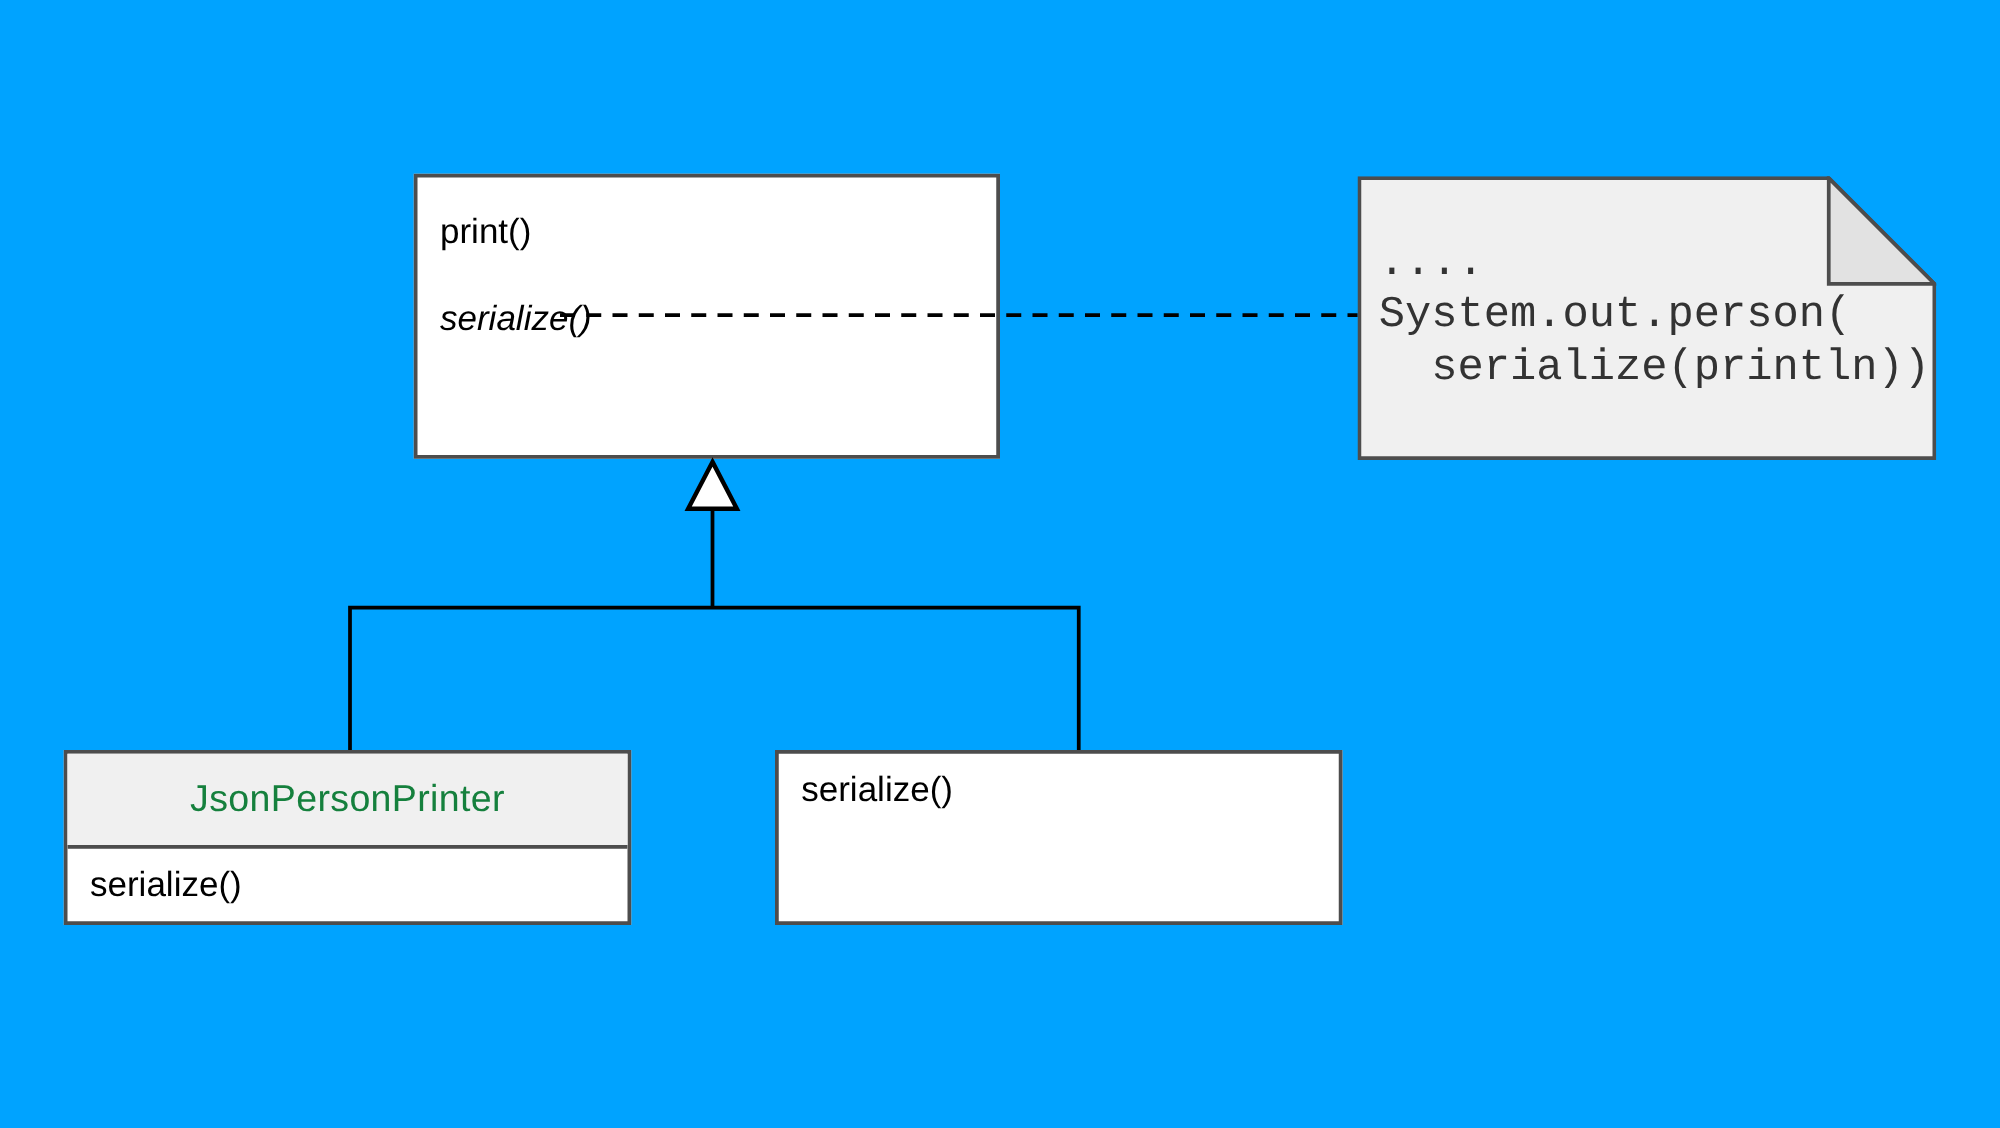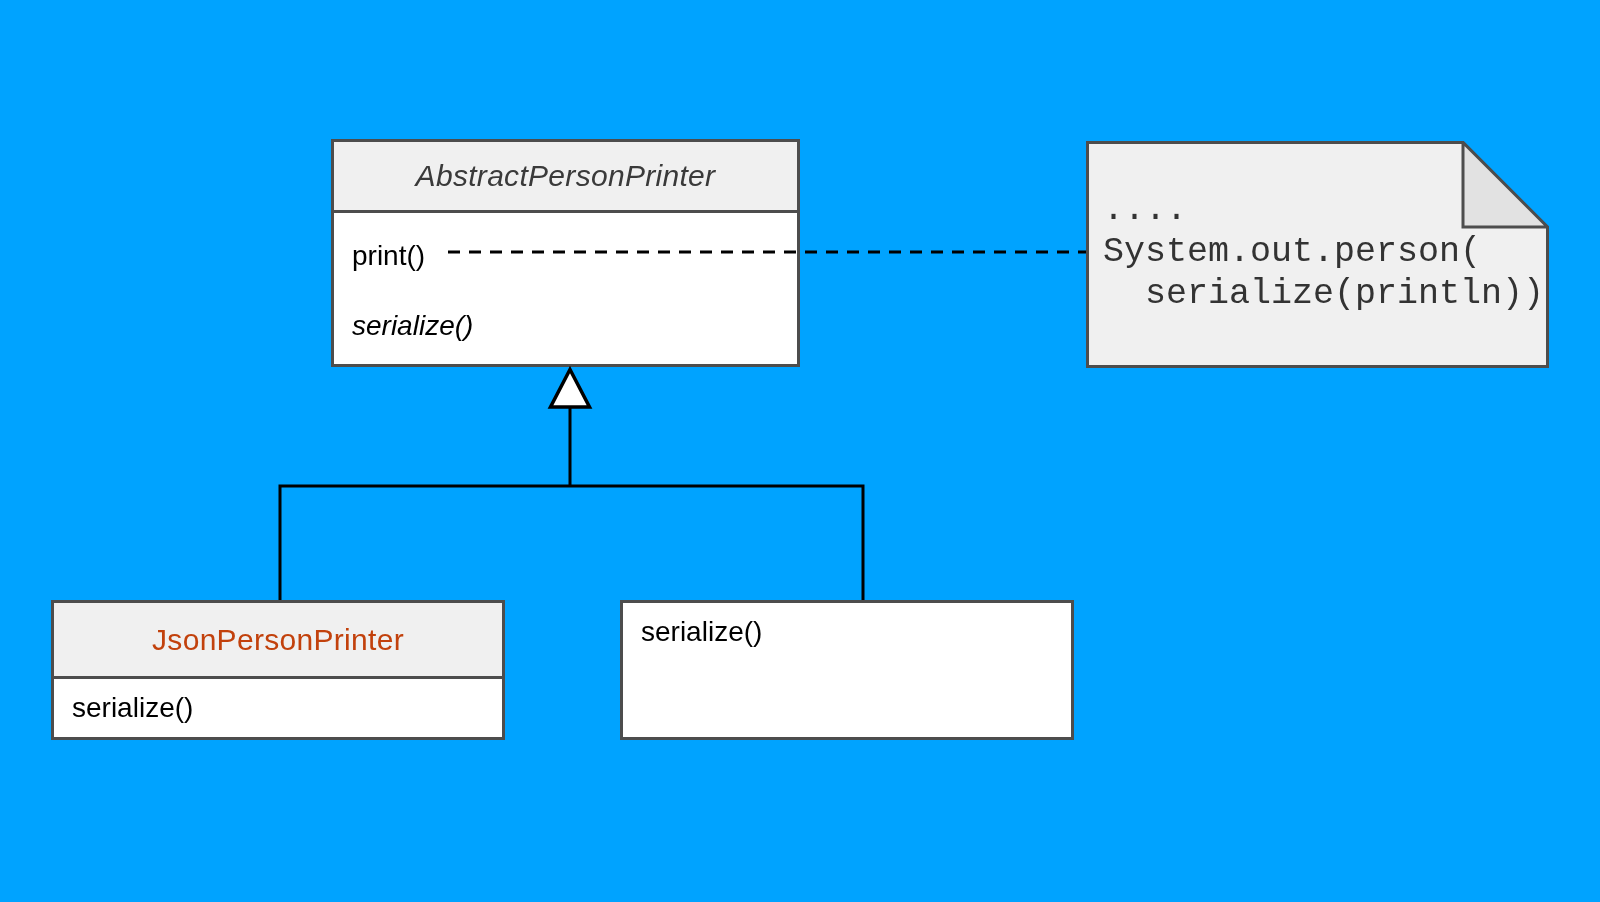--- a/index.html
+++ b/index.html
@@ -33,21 +33,21 @@
     background:var(--header-fill);
     border-bottom:3px solid var(--box-border);
     box-sizing:border-box;
     display:flex;align-items:center;justify-content:center;
   }
   .uml-title{
     font-size:30px;color:var(--title-text);
     letter-spacing:0.3px;
   }
   .uml-title.abstract{font-style:italic;color:var(--title-text);}
-  .uml-title.concrete{color:#c2410c;}
+  .uml-title.concrete{color:#15803d;}
   .uml-body{box-sizing:border-box;}
   .uml-method{
     display:flex;align-items:center;
     padding-left:18px;
     font-size:28px;color:var(--method-text);
   }
   .uml-method.abstract{font-style:italic;}
   
   #class-abstract{left:331px;top:139px;width:469px;height:228px;}
   #class-abstract .uml-header{height:71px;}
@@ -75,23 +75,20 @@
     position:absolute;left:0;top:0;width:1600px;height:902px;
     pointer-events:none;z-index:5;
   }
 </style>
 </head>
 <body>
 
 <div class="canvas">
 
   <div class="uml-class" id="class-abstract">
-    <div class="uml-header">
-      <span class="uml-title abstract">AbstractPersonPrinter</span>
-    </div>
     <div class="uml-body">
       <div class="uml-method">print()</div>
       <div class="uml-method abstract">serialize()</div>
     </div>
   </div>
 
   <div class="uml-note">
     <svg width="463" height="227" viewBox="0 0 463 227">
       <polygon points="1.5,1.5 377,1.5 461.5,86 461.5,225.5 1.5,225.5" style="fill:var(--note-fill);stroke:var(--box-border);stroke-width:3;stroke-linejoin:miter"></polygon>
       <polygon points="377,1.5 461.5,86 377,86" style="fill:var(--note-fold-fill);stroke:var(--box-border);stroke-width:3;stroke-linejoin:miter"></polygon>

